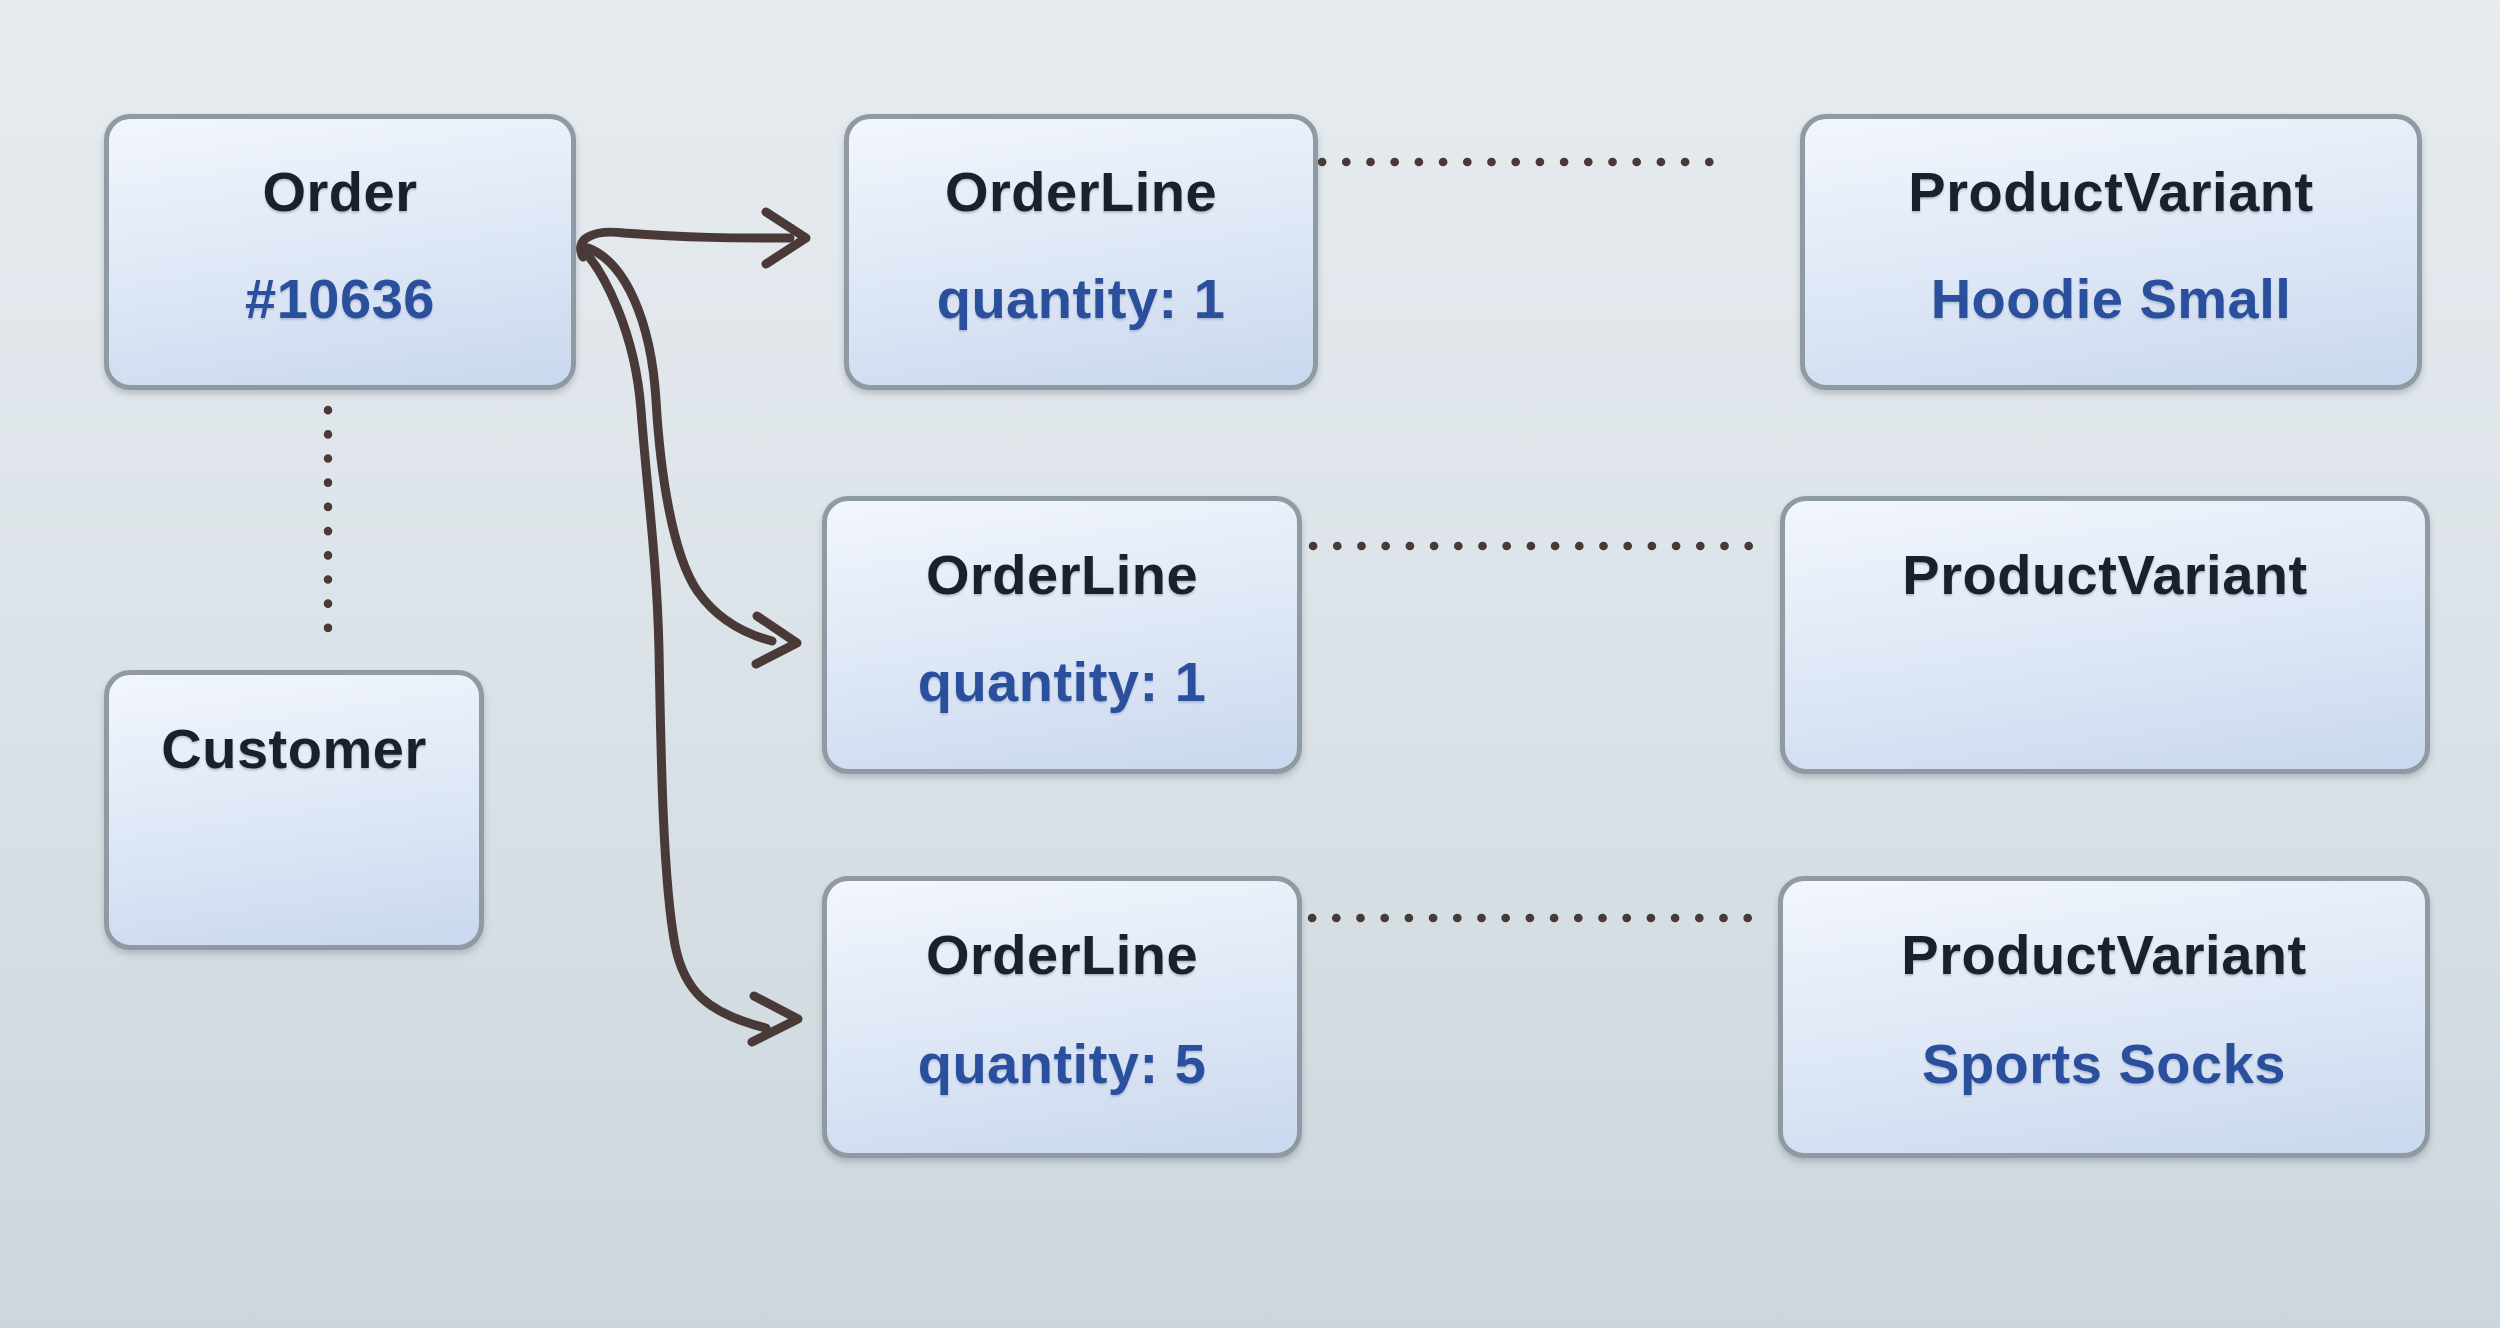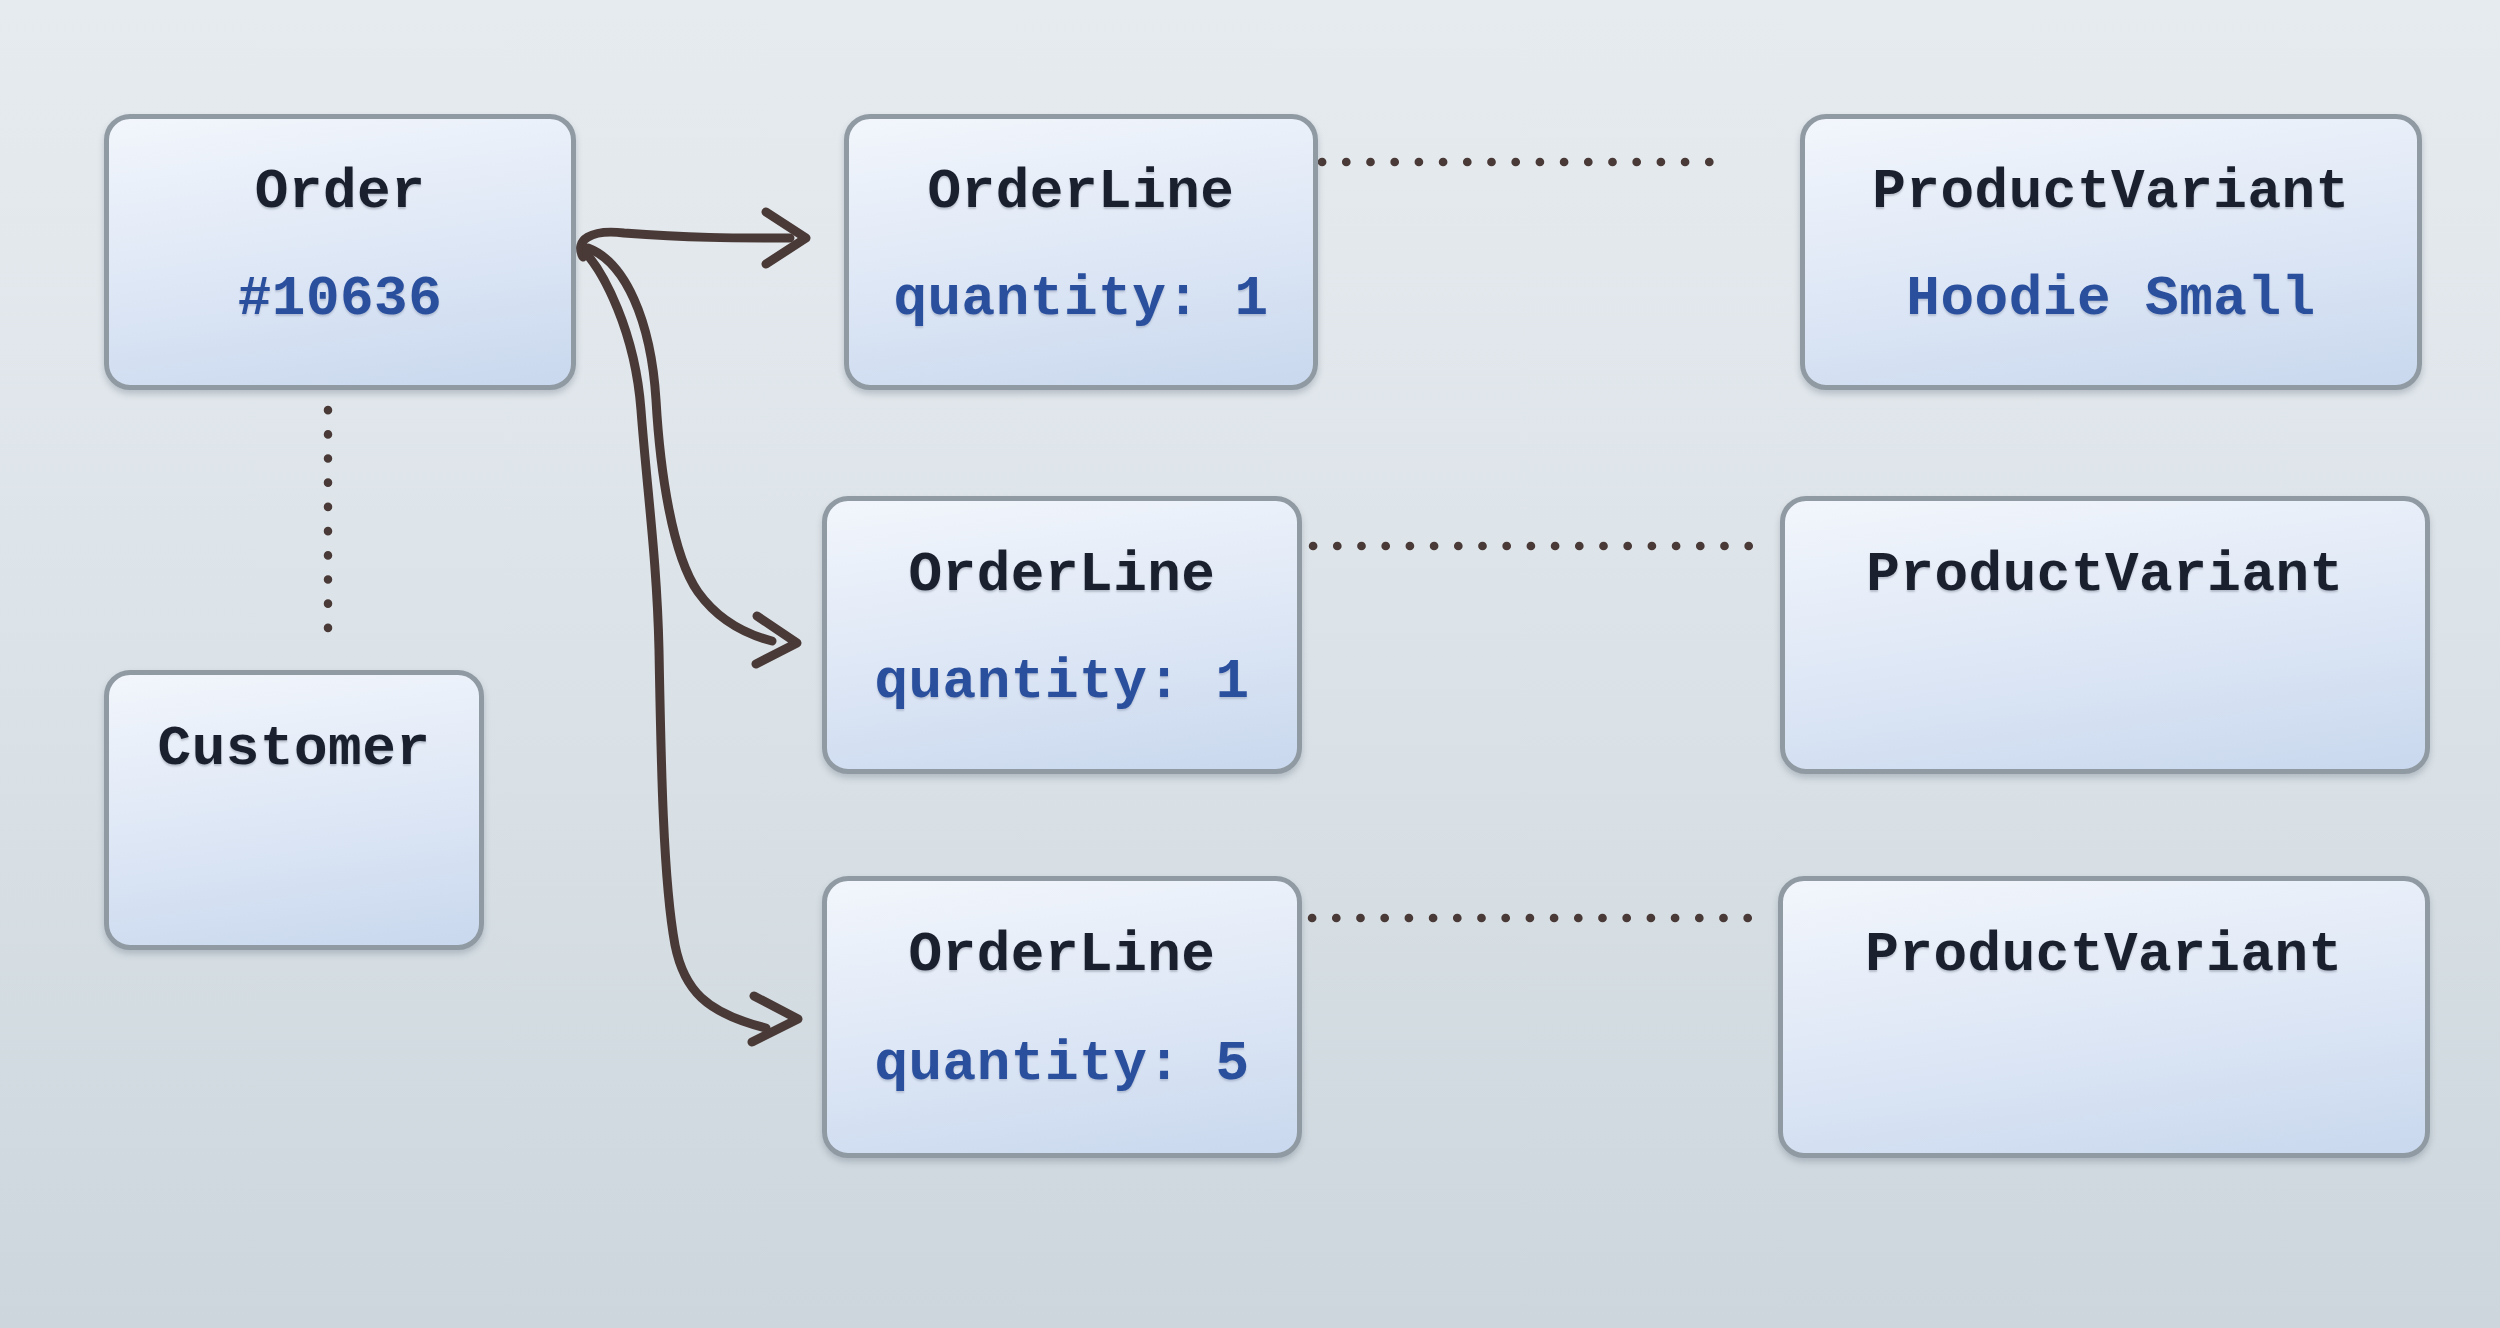--- a/index.html
+++ b/index.html
@@ -18,21 +18,20 @@
     height: 1328px;
     background: linear-gradient(180deg, var(--bg-top) 0%, #dde4e9 45%, var(--bg-bottom) 100%);
   }
   .node {
     position: absolute;
     border: 5px solid var(--box-border);
     border-radius: 26px;
     background: linear-gradient(172deg, var(--box-fill-top) 0%, #e2eaf7 42%, var(--box-fill-bottom) 100%);
     box-shadow: 0 4px 6px rgba(90, 100, 115, 0.30);
     box-sizing: border-box;
-    font-family: Liberation Mono, monospace;
   }
   .node-title, .node-value {
     position: absolute;
     left: 0;
     right: 0;
     text-align: center;
     font-weight: bold;
     font-size: 56px;
     line-height: 1;
     letter-spacing: 0.5px;
@@ -122,15 +121,16 @@
     <div class="node-title">ProductVariant</div>
     <div class="node-value">Hoodie Small</div>
   </div>
 
   <div class="node" style="left:1780px; top:496px; width:650px; height:278px;">
     <div class="node-title">ProductVariant</div>
   </div>
 
   <div class="node" style="left:1778px; top:876px; width:652px; height:282px;">
     <div class="node-title">ProductVariant</div>
+    <div class="node-value">Sports Socks</div>
   </div>
 
 </div>
 
 </body></html>

